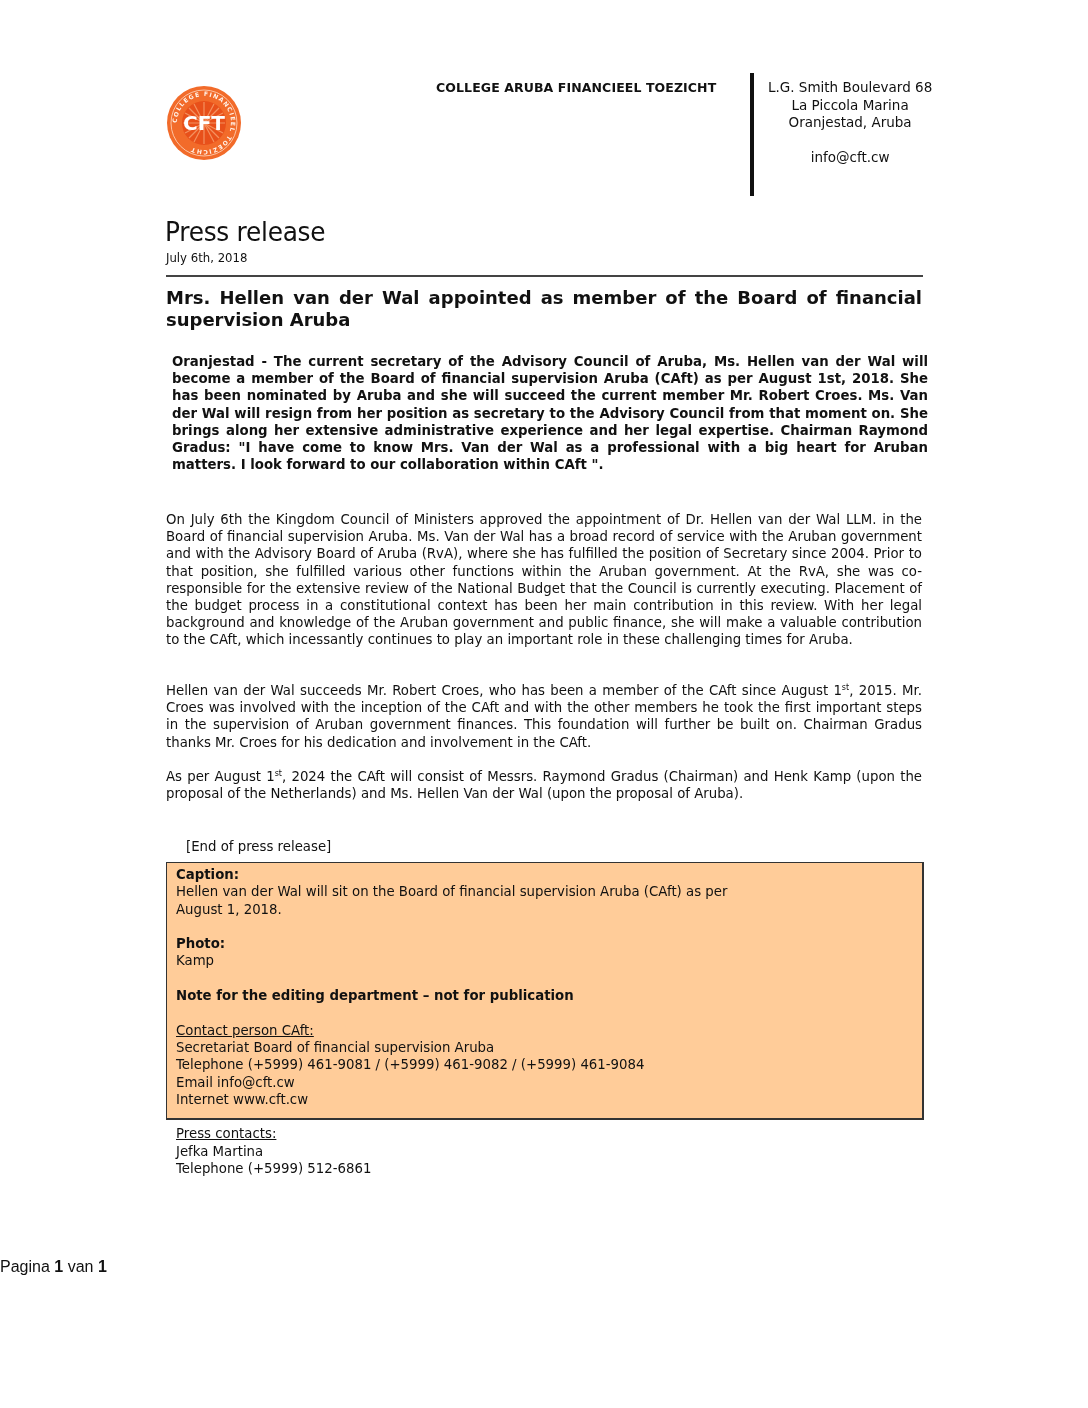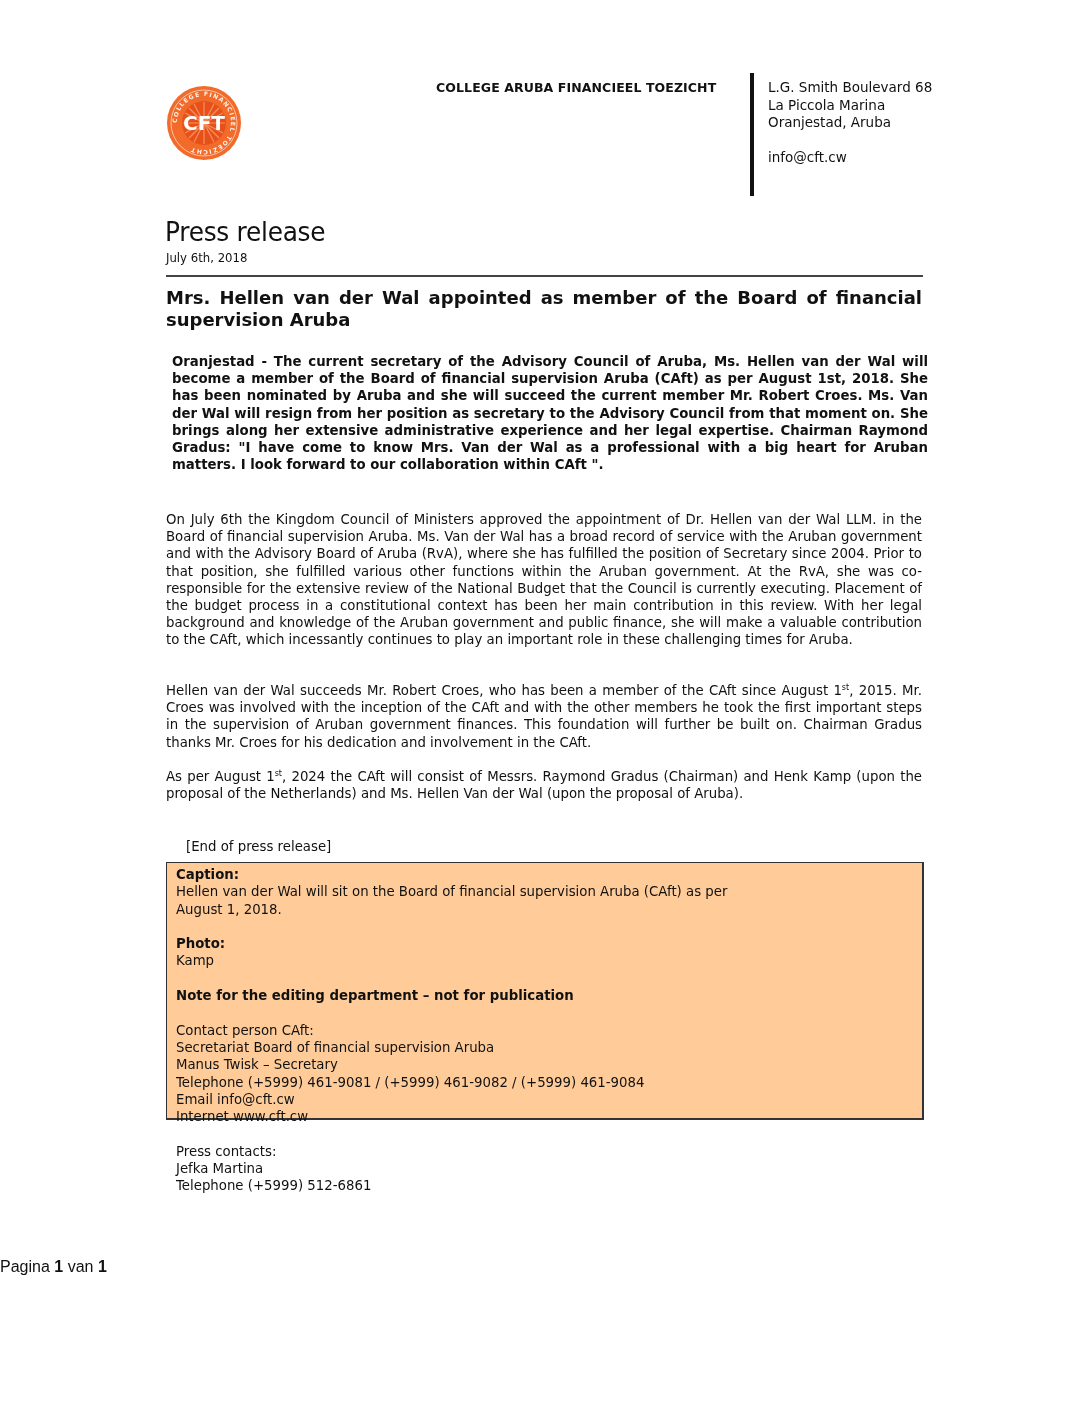--- a/index.html
+++ b/index.html
@@ -4,21 +4,21 @@
 <style>
   html, body { margin: 0; padding: 0; background: #ffffff; }
   body { width: 1088px; height: 1408px; position: relative; overflow: hidden;
          font-family: "DejaVu Sans", sans-serif; color: #111; }
   .abs { position: absolute; }
 
   
   .logo { left: 166px; top: 85px; width: 76px; height: 76px; }
   .org-name { left: 436px; top: 80px; font-size: 12.5px; font-weight: bold; letter-spacing: 0.1px; white-space: nowrap; }
   .vbar { left: 750px; top: 73px; width: 4px; height: 123px; background: #111; }
-  .address { left: 768px; top: 79px; font-size: 13.5px; line-height: 17.5px; white-space: nowrap; }
+  .address { left: 768px; top: 79px; font-size: 13.5px; line-height: 17.5px; white-space: nowrap; text-align: center; }
   .address .gap { height: 17px; }
 
   
   .title { left: 165px; top: 216px; font-size: 27px; font-weight: normal; font-family: "DejaVu Sans", sans-serif; transform: scaleX(0.92); transform-origin: left; letter-spacing: -0.3px; }
   .date { left: 166px; top: 250px; font-size: 13px; transform: scaleX(0.9); transform-origin: left; }
   .rule { left: 166px; top: 275px; width: 757px; height: 2px; background: #444; }
 
   .headline { left: 166px; top: 287px; width: 756px; font-size: 18px; font-weight: bold; line-height: 22px; text-align: justify; text-align-last: left; }
 
   .para { left: 166px; width: 756px; font-size: 13.3px; line-height: 17.2px; text-align: justify; }
@@ -27,21 +27,21 @@
   .lead { top: 353px; }
   .p2 { top: 511px; }
   .p3 { top: 682px; }
   .p4 { top: 768px; }
   .p5 { top: 838px; margin-left: 20px; }
 
   
   .callout { left: 166px; top: 862px; width: 758px; height: 258px; background: #ffcc99; border: 1px solid #333; border-right-width: 2px; border-bottom-width: 2px; box-sizing: border-box; }
   .callout-inner { position: absolute; left: 9px; top: 3px; right: 12px; font-size: 13.3px; line-height: 17.3px; }
   .callout-inner .h { font-weight: bold; }
-  .callout-inner .u { }
+  .callout-inner .u { text-decoration: underline; }
   .callout-inner .blank { height: 17.3px; }
 
   .footer { left: 0; width: 900px; top: 1258px; text-align: left; font-family: "Liberation Sans", sans-serif; font-size: 16px; }
   .footer b { font-weight: bold; }
 </style>
 </head>
 <body>
 
 <div class="abs logo">
   <svg width="76" height="76" viewBox="0 0 76 76">
@@ -95,21 +95,20 @@
     <div class="h">Caption:</div>
     <div style="width:560px;">Hellen van der Wal will sit on the Board of financial supervision Aruba (CAft) as per August 1, 2018.</div>
     <div class="blank"></div>
     <div class="h">Photo:</div>
     <div>Kamp</div>
     <div class="blank"></div>
     <div class="h">Note for the editing department – not for publication</div>
     <div class="blank"></div>
     <div class="u">Contact person CAft:</div>
     <div>Secretariat Board of financial supervision Aruba</div>
-    <div>Manus Twisk – Secretary</div>
     <div>Telephone (+5999) 461-9081 / (+5999) 461-9082 / (+5999) 461-9084</div>
     <div>Email info@cft.cw</div>
     <div>Internet www.cft.cw</div>
     <div class="blank"></div>
     <div class="u">Press contacts:</div>
     <div>Jefka Martina</div>
     <div>Telephone (+5999) 512-6861</div>
   </div>
 </div>
 

